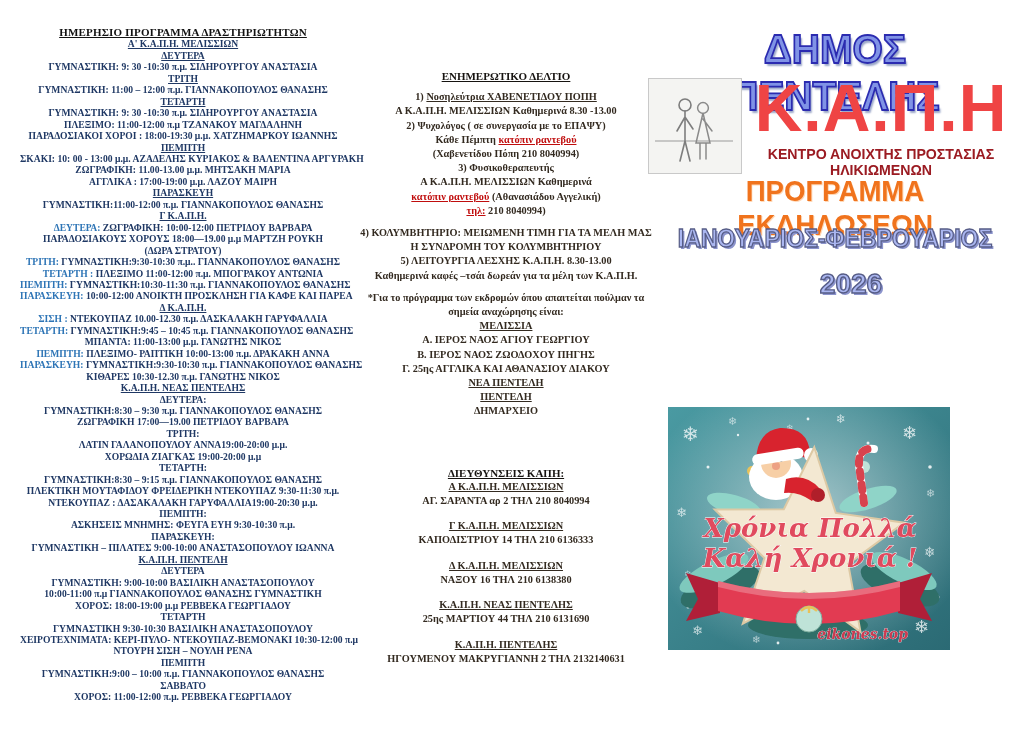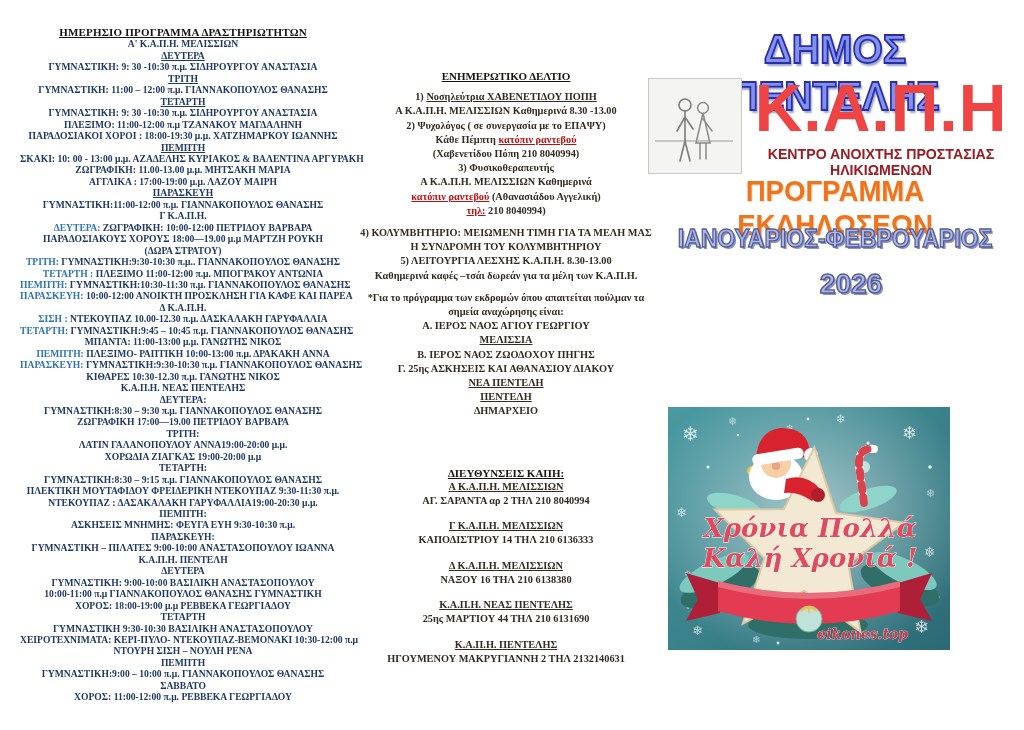--- a/index.html
+++ b/index.html
@@ -12,21 +12,21 @@
   .col-left .ln{font-size:9.6px;line-height:11.45px;color:#1f3864;text-align:center;
                 white-space:nowrap;}
   .col-left .title{font-size:11px;color:#121212;text-decoration:underline;letter-spacing:.2px;}
   
   .col-mid{left:356px;top:40px;width:300px;}
   .col-mid .ln{font-size:10.3px;line-height:14.2px;color:#332a20;text-align:center;
                white-space:nowrap;}
   .col-mid .mid-title{color:#161310;text-decoration:underline;font-size:11px;margin-top:29px;}
   .wrap{white-space:normal !important;}
   
-  .red{color:#e4190f;}
+  .red{color:#e4190f;text-decoration:underline;}
   .redu,.c-redu{color:#c00d0d;text-decoration:underline;}
   .day,.c-day{color:#2e75b6;}
   .dayu{color:#2e75b6;text-decoration:underline;}
   .c-u{text-decoration:underline;}
   .sp{width:100%;}
   
   .col-right{left:650px;top:26px;width:370px;font-family:"Liberation Sans",sans-serif;}
   .w-muni{font-size:41px;font-weight:bold;text-align:center;color:#8093e6;
           -webkit-text-stroke:1.8px #2b2bb0;letter-spacing:0px;
           text-shadow:2px 3px 2px #9aa6c8;transform:scaleX(.95);transform-origin:center;}
@@ -127,24 +127,24 @@
       <div class="ln ">Α  Κ.Α.Π.Η.  ΜΕΛΙΣΣΙΩΝ Καθημερινά</div>
       <div class="ln "><span class="c-redu">κατόπιν ραντεβού</span><span> (Αθανασιάδου Αγγελική)</span></div>
       <div class="ln "><span class="c-redu">τηλ:</span><span>  210 8040994)</span></div>
       <div class="sp" style="height: 8px;"></div>
       <div class="ln ">4)    ΚΟΛΥΜΒΗΤΗΡΙΟ: ΜΕΙΩΜΕΝΗ ΤΙΜΗ ΓΙΑ ΤΑ ΜΕΛΗ ΜΑΣ</div>
       <div class="ln ">Η ΣΥΝΔΡΟΜΗ ΤΟΥ ΚΟΛΥΜΒΗΤΗΡΙΟΥ</div>
       <div class="ln ">5)    ΛΕΙΤΟΥΡΓΙΑ ΛΕΣΧΗΣ  Κ.Α.Π.Η.  8.30-13.00</div>
       <div class="ln ">Καθημερινά καφές –τσάι δωρεάν  για τα μέλη των Κ.Α.Π.Η.</div>
       <div class="sp" style="height: 8px;"></div>
       <div class="ln wrap">*Για το πρόγραμμα των εκδρομών όπου απαιτείται πούλμαν τα σημεία αναχώρησης είναι:</div>
+      <div class="ln redu">ΜΕΛΙΣΣΙΑ</div>
       <div class="ln ">Α.    ΙΕΡΟΣ ΝΑΟΣ ΑΓΙΟΥ ΓΕΩΡΓΙΟΥ</div>
-      <div class="ln redu">ΜΕΛΙΣΣΙΑ</div>
       <div class="ln ">Β.   ΙΕΡΟΣ ΝΑΟΣ ΖΩΟΔΟΧΟΥ ΠΗΓΗΣ</div>
-      <div class="ln ">Γ.   25ης ΑΣΚΗΣΕΙΣ ΚΑΙ ΑΘΑΝΑΣΙΟΥ ΔΙΑΚΟΥ</div>
+      <div class="ln ">Γ.   25ης ΑΓΓΛΙΚΑ ΚΑΙ ΑΘΑΝΑΣΙΟΥ ΔΙΑΚΟΥ</div>
       <div class="ln redu">ΝΕΑ ΠΕΝΤΕΛΗ</div>
       <div class="ln redu">ΠΕΝΤΕΛΗ</div>
       <div class="ln ">ΔΗΜΑΡΧΕΙΟ</div>
       <div class="sp" style="height: 18px;"></div>
       <div class="ln mid-title">ΔΙΕΥΘΥΝΣΕΙΣ ΚΑΠΗ:</div>
       <div class="ln redu">Α  Κ.Α.Π.Η.  ΜΕΛΙΣΣΙΩΝ</div>
       <div class="ln ">ΑΓ. ΣΑΡΑΝΤΑ αρ 2 ΤΗΛ 210 8040994</div>
       <div class="sp" style="height: 11px;"></div>
       <div class="ln redu">Γ Κ.Α.Π.Η. ΜΕΛΙΣΣΙΩΝ</div>
       <div class="ln ">ΚΑΠΟΔΙΣΤΡΙΟΥ 14 ΤΗΛ 210 6136333</div>

